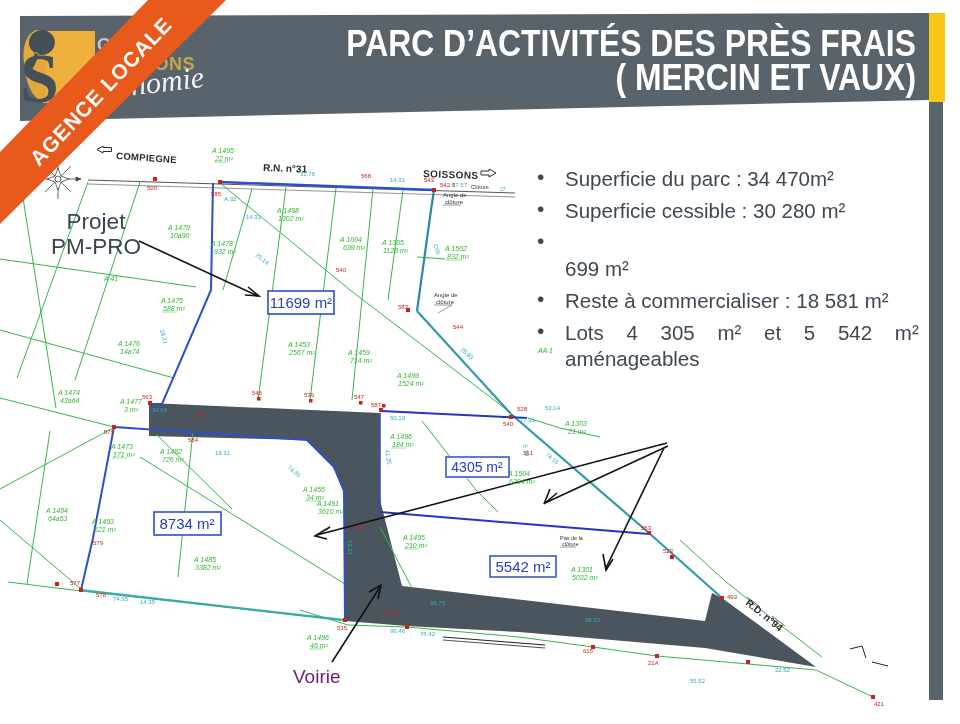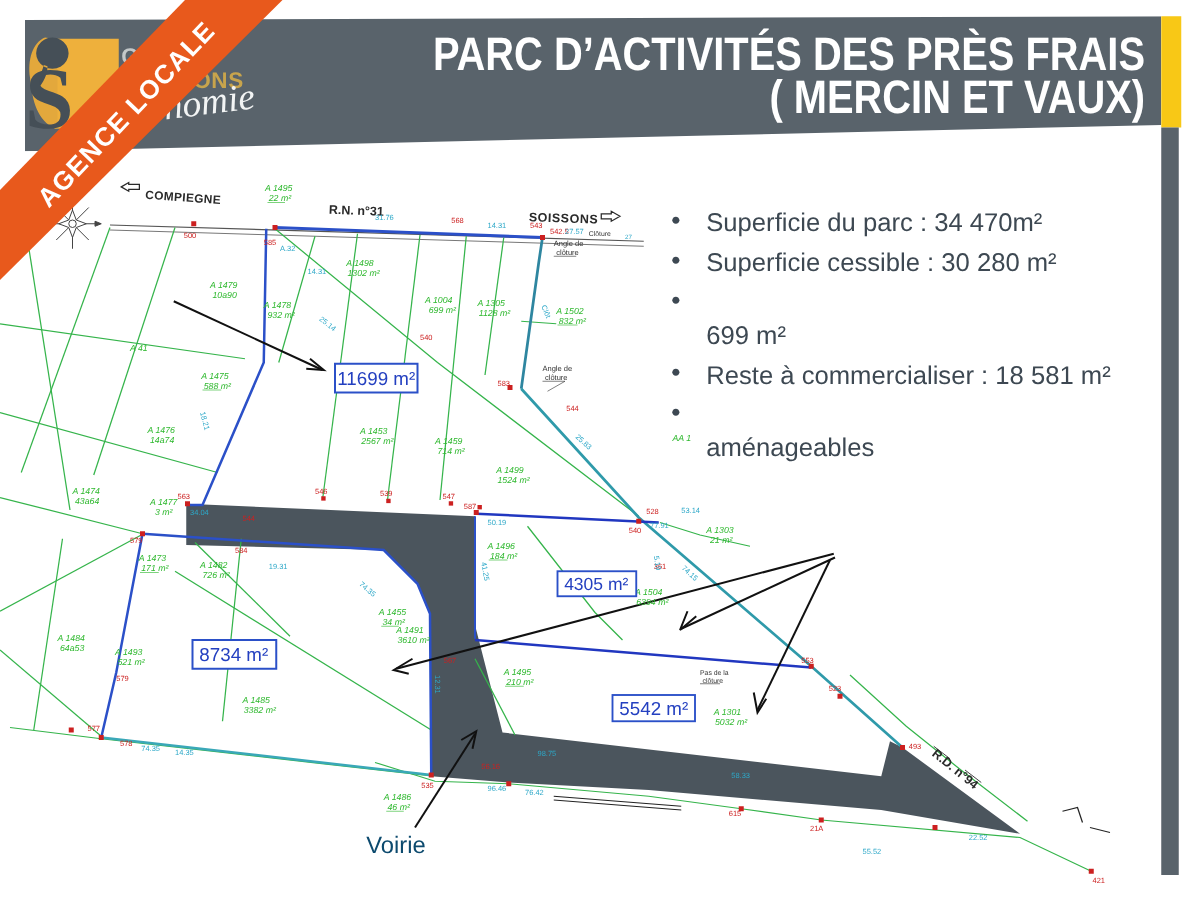--- a/index.html
+++ b/index.html
@@ -469,20 +469,21 @@
 <div class="abs" id="bullets" style="left:537px;top:166px;width:382px;color:#3d4852;font-size:20.5px;line-height:26px;">
 
   <div style="position:relative;padding-left:28px;margin-bottom:6px;"><span style="position:absolute;left:0;top:-2px;font-size:21px;">•</span>Superficie du parc : 34 470m²</div>
 
   <div style="position:relative;padding-left:28px;margin-bottom:6px;"><span style="position:absolute;left:0;top:-2px;font-size:21px;">•</span>Superficie cessible : 30 280 m²</div>
 
   <div style="position:relative;padding-left:28px;margin-bottom:6px;"><span style="position:absolute;left:0;top:-2px;font-size:21px;">•</span><br>699 m²</div>
 
   <div style="position:relative;padding-left:28px;margin-bottom:6px;"><span style="position:absolute;left:0;top:-2px;font-size:21px;">•</span>Reste à commercialiser : 18 581 m²</div>
 
-  <div style="position:relative;padding-left:28px;"><span style="position:absolute;left:0;top:-2px;font-size:21px;">•</span><br>aménageables</div>
+  <div style="position:relative;padding-left:28px;"><span style="position:absolute;left:0;top:-2px;font-size:21px;">•</span><span style="display:inline-block;width:354px;word-spacing:17px;white-space:nowrap;">Lots 4 305 m² et 5 542 m²</span><br>aménageables</div>
 </div>
 
-
-
-<div class="abs" style="left:293px;top:666px;color:#0c4a6e;font-size:19px;">Voirie</div>
+<div class="abs" style="left:20px;top:209px;width:152px;text-align:center;color:#3a4550;font-size:22.5px;line-height:25px;">Projet<br>PM-PRO</div>
+
+
+<div class="abs" style="left:293px;top:666px;color:#701a75;font-size:19px;">Voirie</div>
 
 </div>
 
 </body></html>

